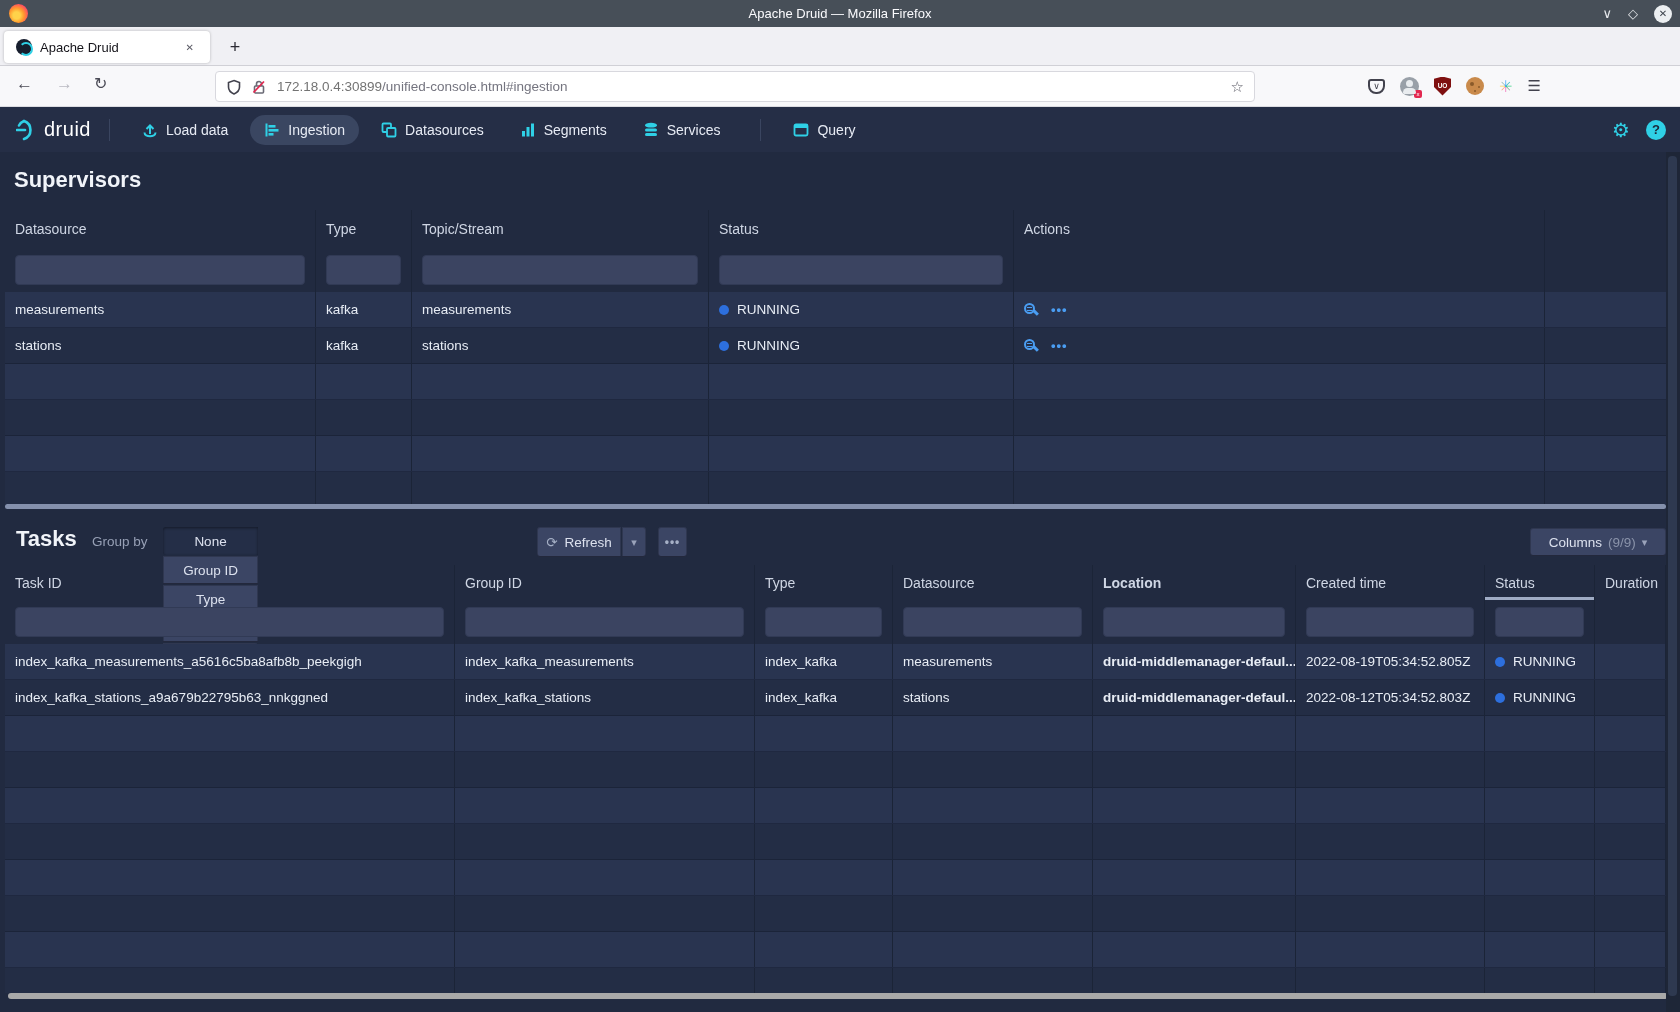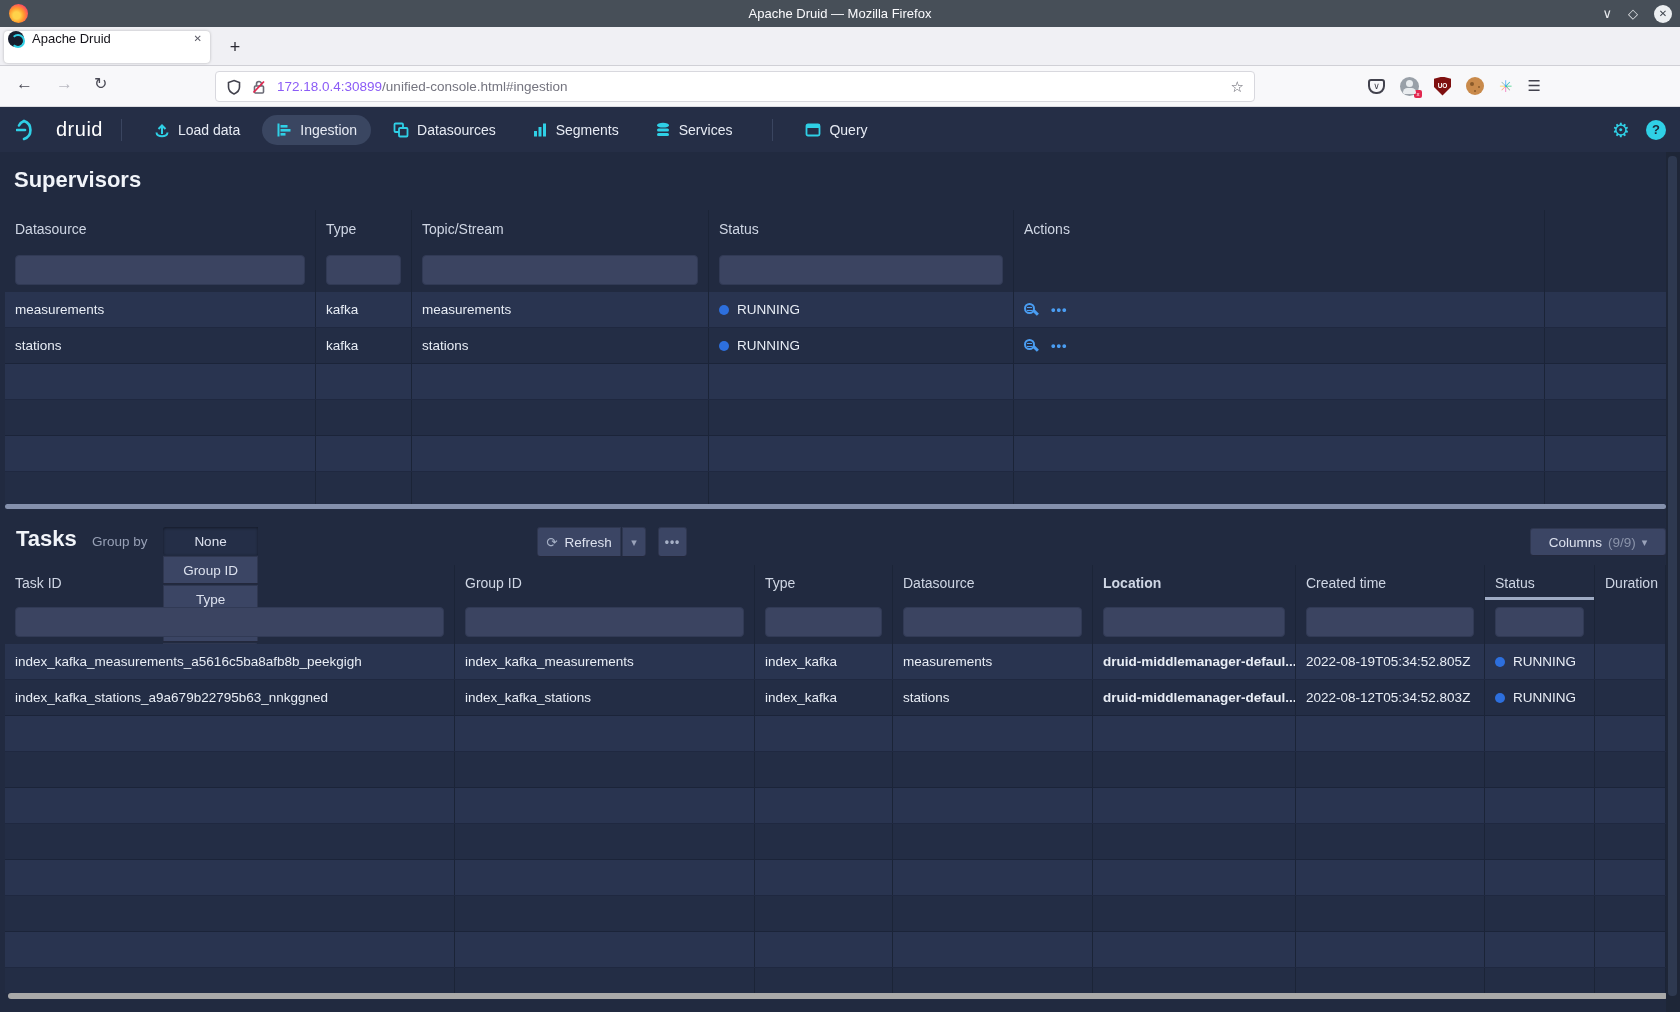--- a/index.html
+++ b/index.html
@@ -10,54 +10,54 @@
   .titlebar { position:absolute; top:0; left:0; width:1680px; height:27px; background:#474f58; display:flex; align-items:center; }
   .ff-logo { position:absolute; left:9px; top:4px; width:19px; height:19px; border-radius:50%;
              background:radial-gradient(circle at 40% 60%, #ffd24a 0 22%, #ff9a2e 45%, #ff4f5e 72%, #c23a8c 100%); }
   .win-title { position:absolute; left:0; right:0; text-align:center; font-size:13px; color:#fbfbfe; line-height:27px; }
   .win-controls { position:absolute; right:8px; top:0; height:27px; display:flex; align-items:center; gap:16px; }
   .win-min, .win-max { color:#e9ebee; font-size:13px; line-height:27px; }
   .win-close { width:18px; height:18px; background:#eceff1; border-radius:50%; color:#3c434b; font-size:10px; line-height:18px; text-align:center; font-weight:bold; }
 
   .tabbar { position:absolute; top:27px; left:0; width:1680px; height:39px; background:#f0f0f4; border-bottom:1px solid #d0d0d6; }
   .tab { position:absolute; left:4px; top:4px; width:206px; height:32px; background:#ffffff; border-radius:4px;
-         box-shadow:0 0 3px rgba(0,0,0,0.25); display:flex; align-items:flex-start; padding:0 4px; }
+         box-shadow:0 0 3px rgba(0,0,0,0.25); display:flex; align-items:center; padding:0 12px; }
   .favicon { width:16px; height:16px; border-radius:50%; background:#171e2e; position:relative; flex:0 0 16px; }
   .favicon::after { content:""; position:absolute; left:3px; top:3px; width:10px; height:10px; border:2px solid #2fd0e6; border-left-color:transparent; border-radius:50%; }
   .tab-label { font-size:13px; color:#15141a; margin-left:8px; flex:1; white-space:nowrap; overflow:hidden; }
   .tab-close { color:#5b5b66; font-size:10px; padding:2px 4px; }
   .newtab { position:absolute; left:222px; top:7px; font-size:18px; color:#2b2a33; width:26px; height:26px; text-align:center; line-height:26px; }
 
   .toolbar { position:absolute; top:66px; left:0; width:1680px; height:41px; background:#f8f8fa; border-bottom:1px solid #dcdce1; }
   .nav-btn { position:absolute; top:8px; font-size:17px; color:#4a4a55; }
   .nav-back { left:16px; }
   .nav-fwd  { left:56px; color:#b9b9c1; }
   .nav-reload { left:94px; font-size:16px; }
   .urlbar { position:absolute; left:215px; top:5px; width:1040px; height:31px; background:#ffffff; border:1px solid #d8d8de; border-radius:4px; display:flex; align-items:center; padding:0 10px; }
   .shield-icn svg, .lock-icn svg { display:block; }
   .url-text { margin-left:10px; font-size:13.5px; white-space:nowrap; overflow:hidden; flex:1; }
-  .url-host { color:#8b5cf6; }
+  .url-host { color:#737373; }
   .url-path { color:#74747f; }
   .star-icn { color:#5b5b66; font-size:15px; }
   .ext-icons { position:absolute; left:1368px; top:6px; height:28px; display:flex; align-items:center; gap:15px; }
   .pocket { width:17px; height:15px; border:2px solid #42424d; border-radius:3px 3px 8px 8px; color:#42424d; font-size:9px; text-align:center; line-height:10px; }
   .profile-ext { width:19px; height:19px; border-radius:50%; background:#99a0a8; position:relative; }
   .profile-ext::before { content:""; position:absolute; left:6px; top:3px; width:7px; height:7px; border-radius:50%; background:#e9ecef; }
   .profile-ext::after { content:""; position:absolute; left:3px; top:11px; width:13px; height:6px; border-radius:6px 6px 2px 2px; background:#e9ecef; }
   .badge-x { position:absolute; right:-3px; bottom:-2px; width:8px; height:8px; background:#e22850; color:#fff; font-size:6px; line-height:8px; text-align:center; border-radius:2px; }
   .ublock { width:17px; height:19px; background:#7f1010; clip-path:polygon(50% 0,100% 12%,100% 55%,50% 100%,0 55%,0 12%); color:#fff; font-size:6.5px; font-weight:bold; text-align:center; line-height:17px; }
   .cookie { width:18px; height:18px; border-radius:50%; background:#c98a4b; position:relative; }
   .cookie::before { content:""; position:absolute; left:4px; top:5px; width:4px; height:4px; border-radius:50%; background:#8a5a2a; box-shadow:7px 3px 0 -1px #8a5a2a, 3px 7px 0 -1px #8a5a2a; }
   .multi-star { font-size:16px; background:conic-gradient(#3ea6ff,#31d07c,#f26bb8,#ffd24a,#3ea6ff); -webkit-background-clip:text; background-clip:text; color:transparent; }
   .hamburger { color:#42424d; font-size:15px; }
 
   
   .navbar { position:absolute; top:107px; left:0; width:1680px; height:45px; background:#252e46; display:flex; align-items:center; color:#e7ebf4; }
   .brand { display:flex; align-items:center; margin-left:16px; }
-  .brand-text { font-size:20px; color:#ffffff; margin-left:12px; letter-spacing:0.5px; }
+  .brand-text { font-size:20px; color:#ffffff; margin-left:0; letter-spacing:0.5px; }
   .nav-sep { width:1px; height:22px; background:#3a4560; margin:0 18px; }
   .nav-item { display:flex; align-items:center; gap:8px; font-size:14px; padding:7px 14px; border-radius:17px; margin-right:8px; }
   .nav-item.active { background:#3a4661; }
   .nav-right { position:absolute; right:14px; display:flex; align-items:center; gap:16px; }
   .gear { color:#2fd0e6; font-size:20px; }
   .help-circle { width:20px; height:20px; border-radius:50%; background:#2fd0e6; color:#1c2537; font-weight:bold; font-size:13px; text-align:center; line-height:20px; }
 
   
   .section-hdr { position:absolute; left:0; width:1492px; }
   .sec-title { position:absolute; font-size:22px; font-weight:600; color:#f1f4f9; }

